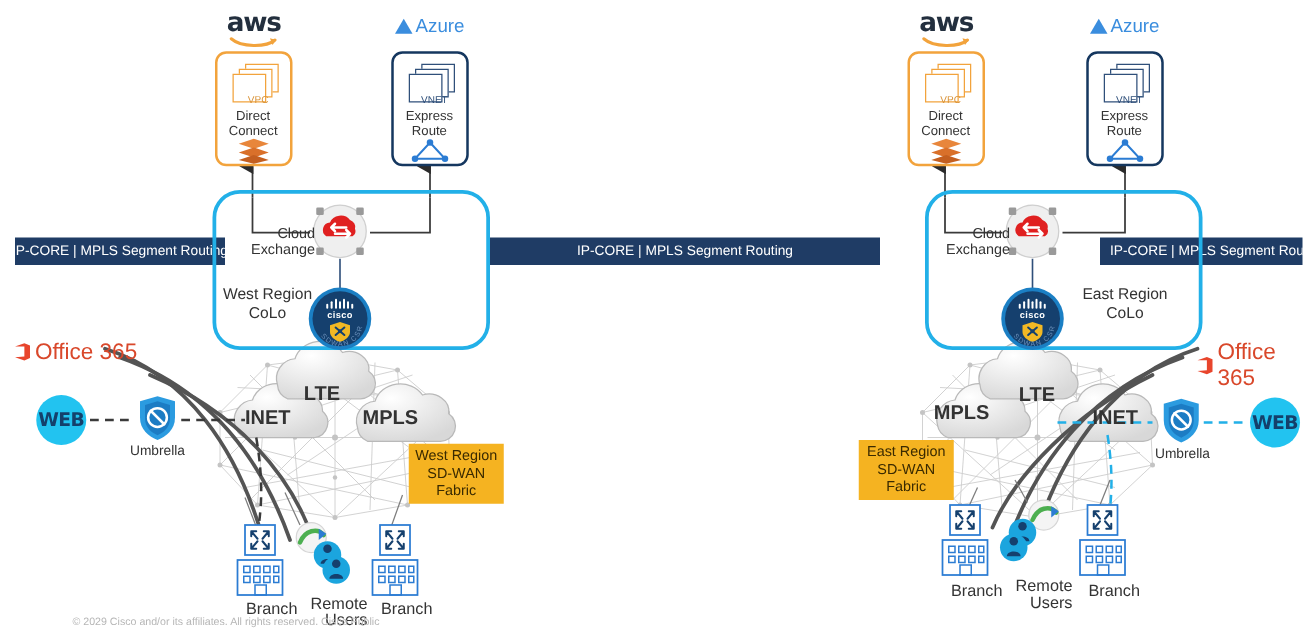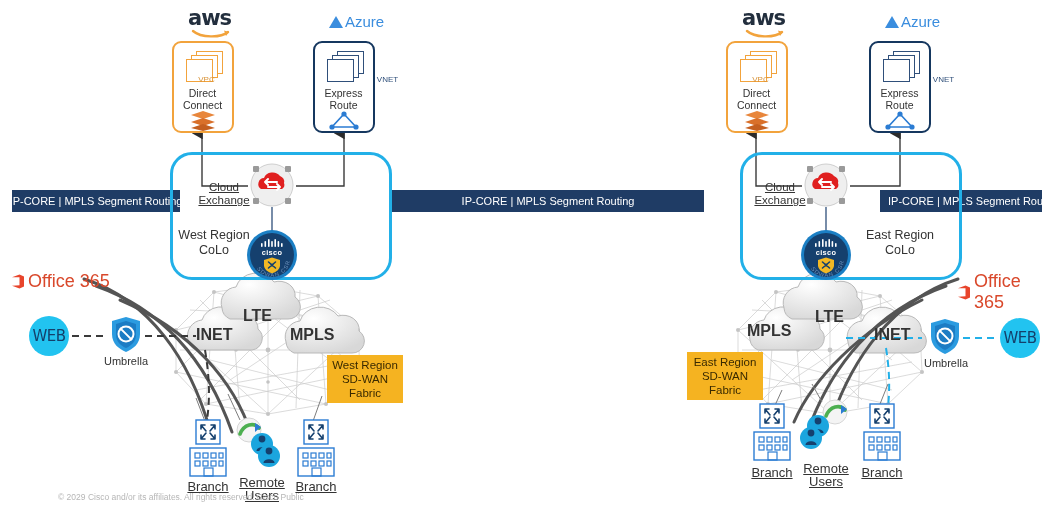--- a/index.html
+++ b/index.html
@@ -6,60 +6,60 @@
   body{width:1042px;height:510px;position:relative;overflow:hidden;
        font-family:"Liberation Sans","DejaVu Sans",sans-serif;color:#222;}
   .stage{position:absolute;inset:0;}
   .abs{position:absolute;}
 
   
   .cloudbox{position:absolute;border-radius:9px;background:#fff;box-sizing:border-box;}
   .cloudbox.aws{border:2.5px solid #F2A33C;}
   .cloudbox.azure{border:2.5px solid #15375F;}
   .cloudbox .inner{position:relative;width:100%;height:100%;}
-  .brandrow{position:absolute;left:16px;right:0;}
+  .brandrow{position:absolute;left:0;right:0;text-align:center;}
   .aws-word{font-family:"DejaVu Sans",sans-serif;font-weight:bold;font-size:21px;
             letter-spacing:-1px;color:#232F3E;line-height:1;}
   .aws-smile{display:block;margin:0 auto;}
   .az-word{font-size:15px;color:#3A8DDE;vertical-align:middle;}
   .stack-wrap{position:absolute;left:0;right:0;display:flex;justify-content:center;}
   .stack{position:relative;width:40px;height:34px;}
   .stack i{position:absolute;display:block;width:27px;height:23px;box-sizing:border-box;background:#fff;}
   .aws .stack i{border:1.4px solid #F2A33C;}
   .azure .stack i{border:1.4px solid #2F4F7A;}
   .stack i:nth-child(1){right:0;top:0;}
   .stack i:nth-child(2){right:5px;top:4px;}
   .stack i:nth-child(3){right:10px;top:8px;}
   .stack .lbl{position:absolute;left:10px;top:8px;width:27px;height:40px;
               display:flex;align-items:center;justify-content:center;font-size:8px;}
   .aws .stack .lbl{color:#D99338;}
-  .azure .stack .lbl{color:#2F4F7A;margin-left:40px;}
+  .azure .stack .lbl{color:#2F4F7A;}
   .cb-cap{position:absolute;left:0;right:1px;text-align:center;font-size:10.5px;line-height:12px;color:#333;}
   .cb-glyph{position:absolute;left:0;right:0;display:flex;justify-content:center;}
 
   
   .colo{position:absolute;border:3px solid #22B0E8;border-radius:22px;background:transparent;box-sizing:border-box;}
   .colo-label{position:absolute;font-size:12.5px;line-height:15px;color:#333;text-align:center;}
 
   
   .banner{position:absolute;background:#1F3C65;color:#fff;font-size:11px;
           display:flex;align-items:center;justify-content:center;white-space:nowrap;overflow:hidden;}
 
   
   .t{position:absolute;white-space:nowrap;font-weight:bold;}
   .cloudname{font-size:16px;color:#333;}
-  .nodecap{font-size:11.5px;line-height:13px;color:#333;text-align:center;text-decoration:underline;}
+  .nodecap{font-size:11.5px;line-height:13px;color:#333;text-align:right;}
   .fabricbox{position:absolute;background:#F5B321;color:#3a2a00;font-size:11.5px;
              line-height:14px;text-align:center;display:flex;align-items:center;
              justify-content:center;flex-direction:column;}
   .o365{position:absolute;display:flex;align-items:center;gap:4px;}
   .o365 .txt{font-size:18px;color:#D9482B;}
   .web{position:absolute;width:40px;height:40px;border-radius:50%;background:#22C3F0;
        display:flex;align-items:center;justify-content:center;
-       font-family:"DejaVu Sans",sans-serif;font-weight:normal;font-size:15px;color:#14406B;letter-spacing:-0.5px;}
+       font-family:"DejaVu Sans",sans-serif;font-weight:bold;font-size:15px;color:#14406B;letter-spacing:-0.5px;}
   .umb-cap{position:absolute;font-size:11px;color:#333;text-align:center;}
   .footer{position:absolute;font-size:8.5px;color:#b6b6b6;}
   svg{display:block;overflow:visible;}
 </style>
 </head>
 <body>
 
 <div class="stage">
 
   <svg class="abs" style="left:0;top:0;" width="1042" height="510">

